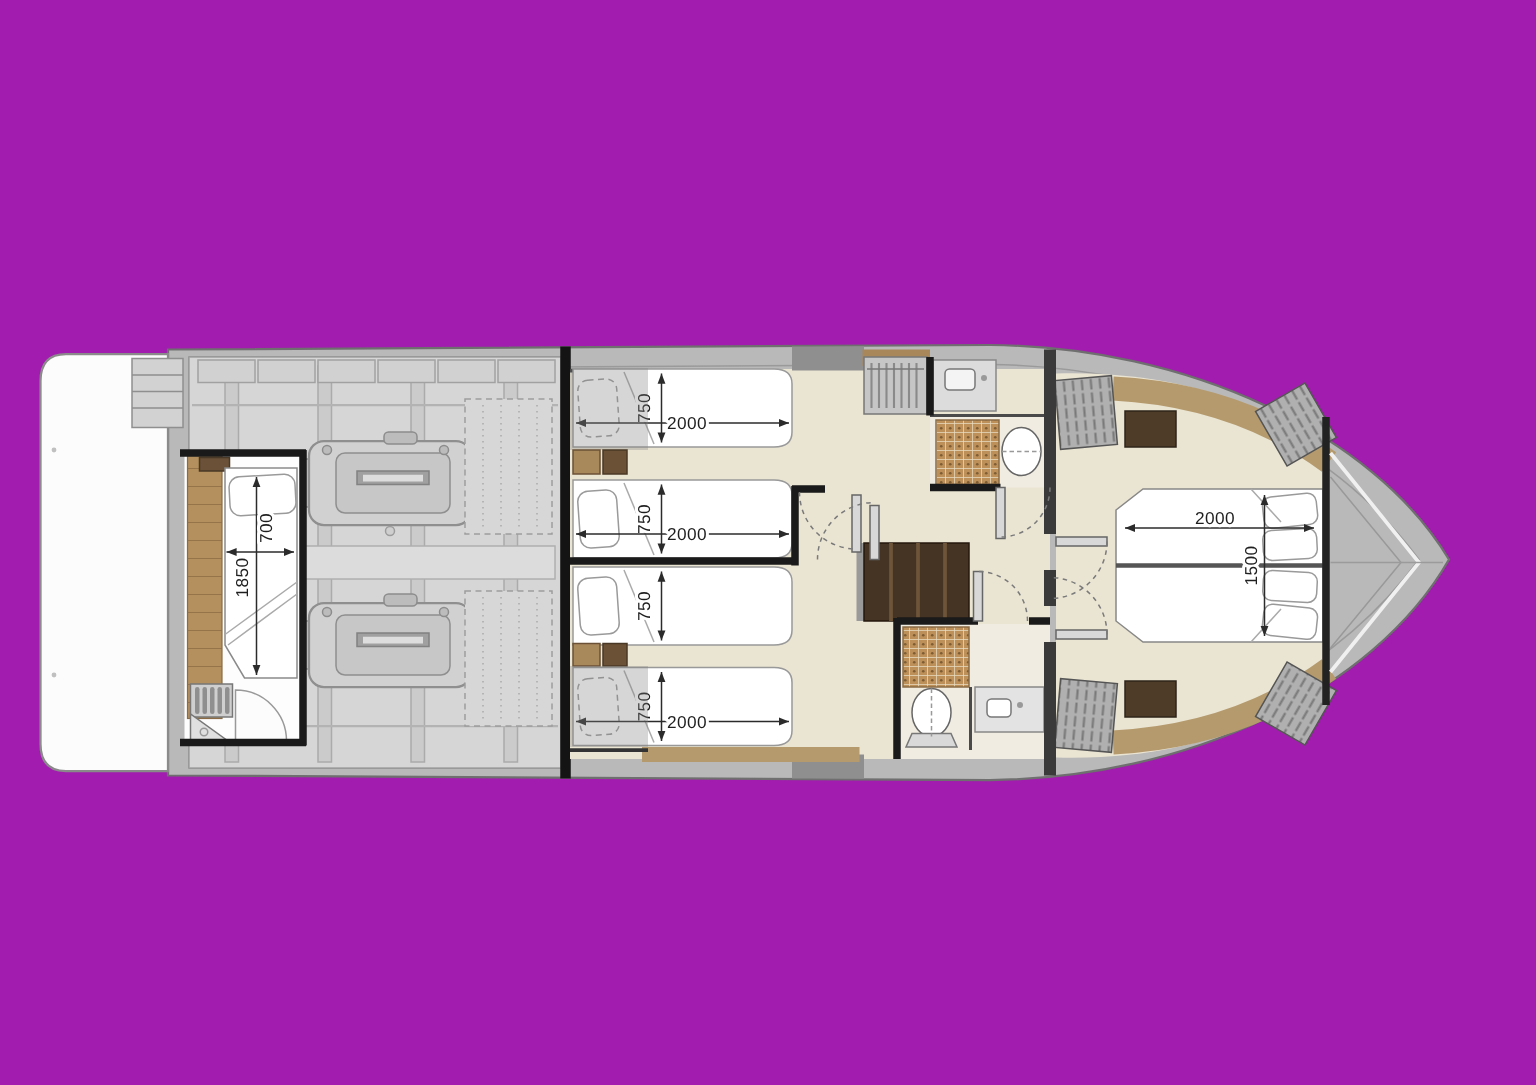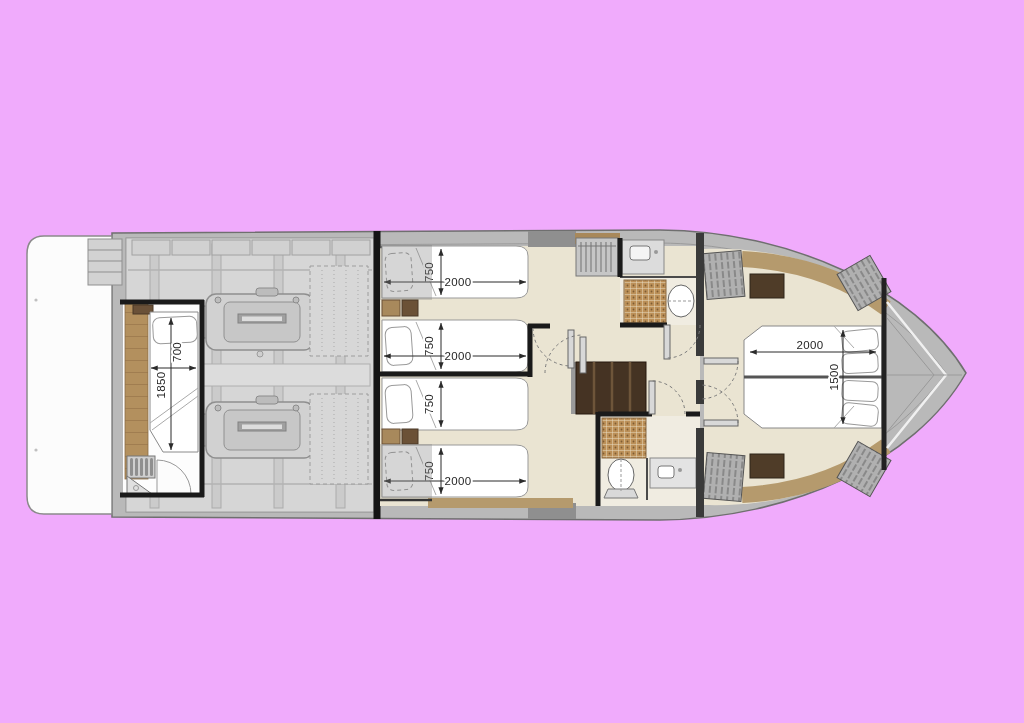--- a/index.html
+++ b/index.html
@@ -1,16 +1,16 @@
 <!DOCTYPE html>
 <html><head>
 <meta charset="utf-8">
 <style>
   html,body{margin:0;padding:0;background:#ffffff;}
-  .stage{position:relative;width:1024px;height:723px;background:#f0abfc;overflow:hidden;}
+  .stage{position:relative;width:1024px;height:723px;background:#a21caf;overflow:hidden;}
   svg{display:block;}
   .dt{font-family:"Liberation Sans",sans-serif;font-size:11.5px;fill:#1f1f1f;
       paint-order:stroke;stroke:#ffffff;stroke-width:4px;stroke-linejoin:round;letter-spacing:.3px;}
   .dimline{stroke:#2b2b2b;stroke-width:1;}
   .arc{fill:none;stroke:#7a7a7a;stroke-width:1;stroke-dasharray:3,3;}
   .wall{stroke:#1a1a1a;stroke-width:5;fill:none;stroke-linecap:butt;}
   .wallthin{stroke:#4a4a4a;stroke-width:2;fill:none;}
 </style>
 </head>
 <body>

